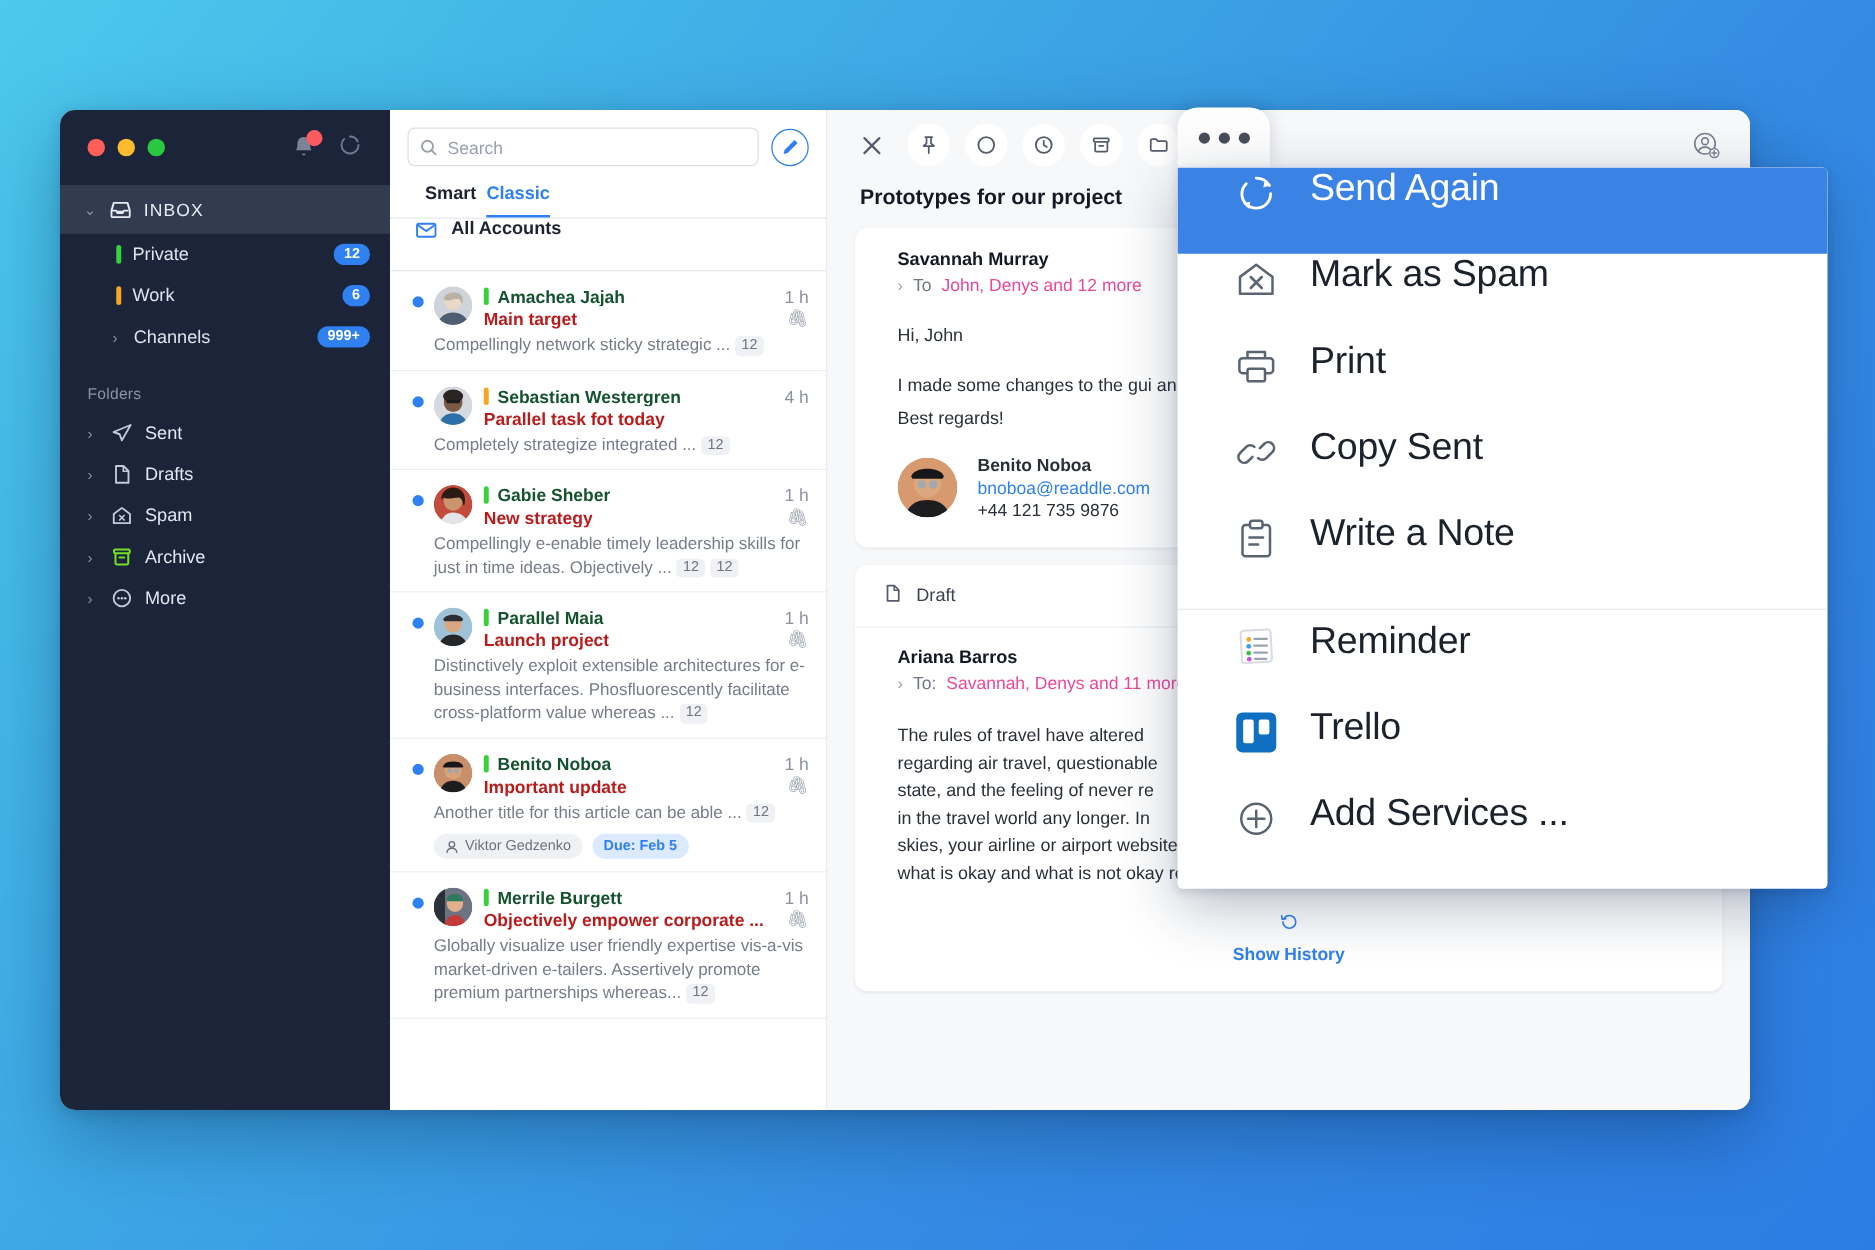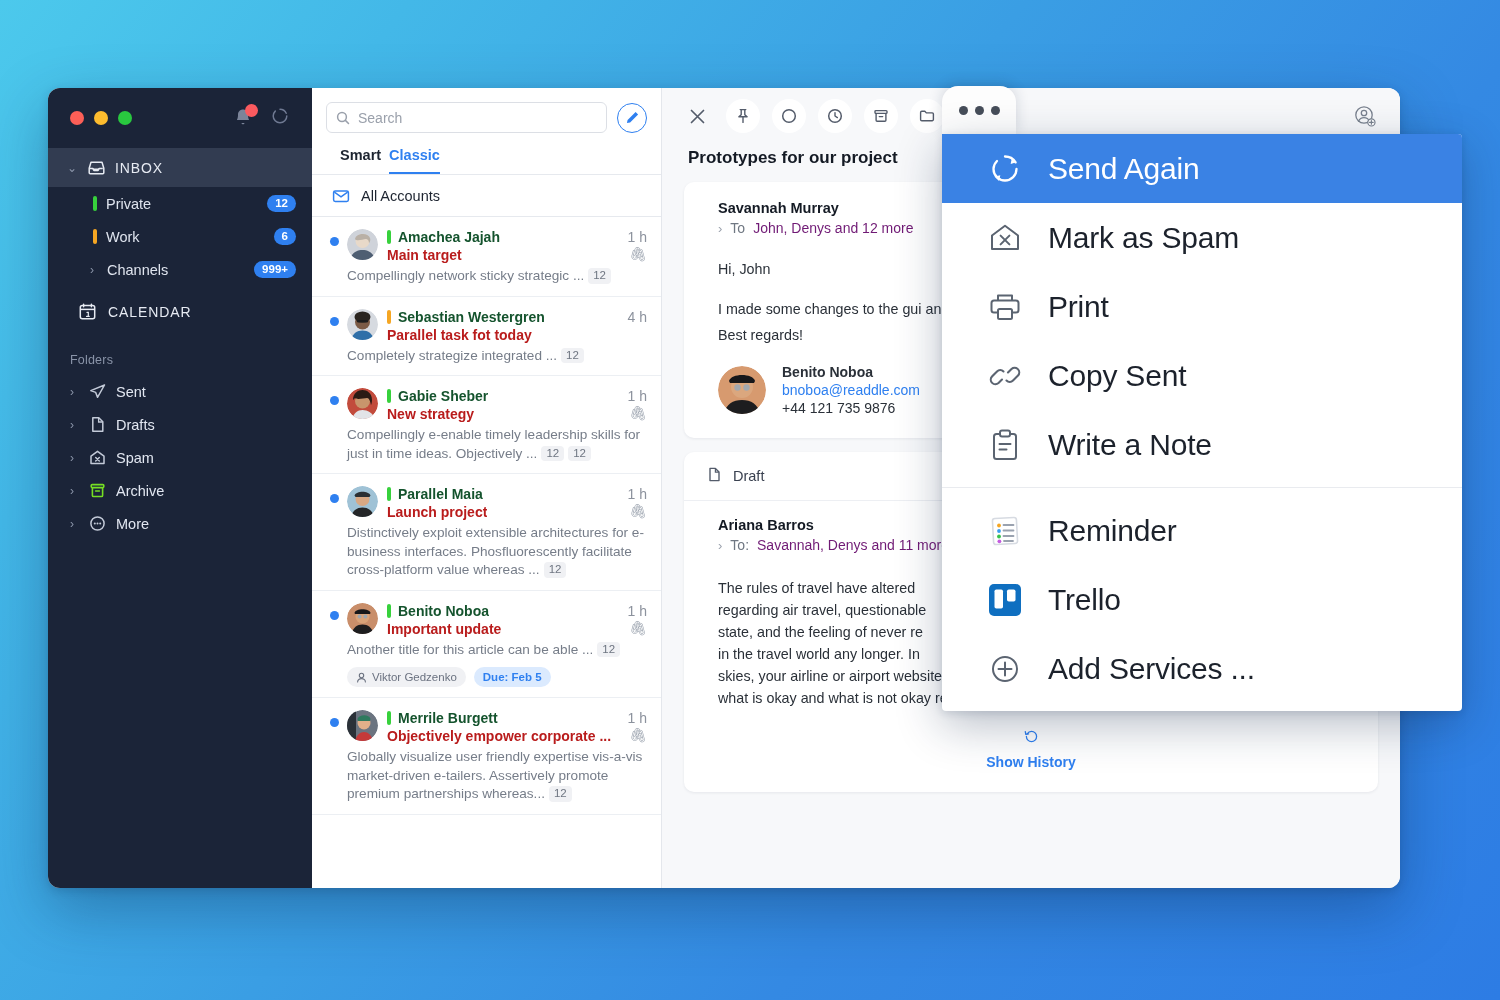--- a/index.html
+++ b/index.html
@@ -96,23 +96,23 @@
   }
   .compose-btn {
     width: 30px; height: 30px; border-radius: 50%;
     border: 1.6px solid #2f80f0; display: flex; align-items: center; justify-content: center;
     flex: 0 0 30px; background: #fff;
   }
   .tabs { display: flex; gap: 8px; padding: 6px 0 0 28px; border-bottom: 1px solid #e6e9ee; }
   .tab { font-size: 14.5px; font-weight: 700; color: #1d2430; padding-bottom: 9px; }
   .tab.sel { color: #2f80f0; border-bottom: 2.5px solid #2f80f0; }
   .accounts {
-    display: flex; align-items: center; gap: 11px;
+    display: flex; align-items: flex-start; gap: 11px;
     height: 42px; padding-left: 20px;
-    font-size: 14.5px; font-weight: 400; color: #1d2430;
+    font-size: 14.5px; font-weight: 700; color: #1d2430;
     border-bottom: 1px solid #e6e9ee;
   }
   .msgs { flex: 1; overflow: hidden; }
   .msg { padding: 12px 14px 10px 14px; border-bottom: 1px solid #eceff3; display: flex; gap: 0; position: relative; }
   .unread-dot { width: 9px; height: 9px; border-radius: 50%; background: #2f80f0; margin: 8px 8px 0 4px; flex: 0 0 9px; }
   .msg-body { flex: 1; min-width: 0; }
   .msg-top { display: flex; align-items: flex-start; gap: 9px; }
   .avatar { width: 31px; height: 31px; border-radius: 50%; flex: 0 0 31px; overflow: hidden; position: relative; }
   .msg-head { flex: 1; min-width: 0; }
   .name-line { display: flex; align-items: center; gap: 7px; }
@@ -139,21 +139,21 @@
   .tb-btn.circled { background: #fff; }
   .tb-right { margin-left: auto; display: flex; align-items: center; gap: 14px; }
   .detail-title { font-size: 17px; font-weight: 700; color: #141a24; padding: 4px 26px 14px 26px; }
   .card {
     background: #fff; border-radius: 10px; margin: 0 22px 14px 22px;
     box-shadow: 0 1px 3px rgba(20,40,70,.08);
   }
   .card-inner { padding: 18px 34px 22px 34px; }
   .msg-from { font-size: 14.5px; font-weight: 700; color: #141a24; }
   .to-line { display: flex; align-items: center; gap: 8px; font-size: 14px; color: #6f7782; margin-top: 4px; }
-  .to-link { color: #701a75; }
+  .to-link { color: #ec4899; }
   .body-text { font-size: 14.3px; color: #2a3038; line-height: 22px; margin-top: 22px; }
   .body-text p { margin-bottom: 18px; }
   .sig { display: flex; gap: 16px; align-items: center; margin-top: 10px; }
   .sig-av { width: 48px; height: 48px; border-radius: 50%; flex: 0 0 48px; overflow: hidden; }
   .sig-name { font-size: 14px; color: #2a3038; font-weight: 600; }
   .sig-mail { font-size: 14px; color: #2f80f0; margin-top: 2px; }
   .sig-phone { font-size: 14px; color: #2a3038; margin-top: 2px; }
   .draft-head {
     display: flex; align-items: center; gap: 10px;
     padding: 14px 22px; font-size: 14.5px; color: #3a4150; font-weight: 500;
@@ -176,21 +176,21 @@
     position: absolute; left: 942px; top: 134px;
     width: 520px;
     background: #ffffff;
     border-radius: 0 4px 4px 4px;
     box-shadow: 0 14px 46px rgba(15,35,70,.30), 0 2px 8px rgba(15,35,70,.14);
     z-index: 60;
     padding: 0 0 8px 0;
     overflow: hidden;
   }
   .mi {
-    display: flex; align-items: center; gap: 22px;
+    display: flex; gap: 22px;
     height: 69px; padding-left: 42px;
     font-size: 30px; color: #1c222c; letter-spacing: -.2px;
   }
   .mi.hl { background: #3a82e4; color: #fff; }
   .mi-ico { width: 42px; height: 42px; flex: 0 0 42px; display: flex; align-items: center; justify-content: center; }
   .mi-sep { height: 1px; background: #e9ebef; margin: 8px 0; }
 </style>
 </head>
 <body>
 
@@ -239,31 +239,20 @@
       <span class="bar" style="background:#f5a623"></span>
       <span>Work</span>
       <span class="badge">6</span>
     </div>
     <div class="sub-row" style="padding-left:38px">
       <span class="chev">›</span>
       <span>Channels</span>
       <span class="badge">999+</span>
     </div>
 
-    <div class="nav-row" style="margin-top:6px;padding-left:30px;gap:11px">
-      <span>
-        <svg width="19" height="19" viewBox="0 0 19 19" fill="none" style="display:block">
-          <rect x="2.3" y="3.6" width="14.4" height="13.2" rx="2" stroke="#e7ebf3" stroke-width="1.5"></rect>
-          <path d="M2.3 7.4h14.4" stroke="#e7ebf3" stroke-width="1.5"></path>
-          <path d="M5.6 2.2v2.6M13.4 2.2v2.6" stroke="#e7ebf3" stroke-width="1.5" stroke-linecap="round"></path>
-          <path d="M9 10.4h1.3v4M8.6 14.4h2.6" stroke="#e7ebf3" stroke-width="1.2" stroke-linecap="round"></path>
-        </svg>
-      </span>
-      <span class="nav-label caps">CALENDAR</span>
-    </div>
 
     <div class="folders-title">Folders</div>
 
     <div class="fold-row">
       <span class="chev">›</span>
       <span class="ficon">
         <svg width="19" height="19" viewBox="0 0 19 19" fill="none">
           <path d="M16.5 3L2.8 8.6l4.9 1.8 1.8 4.9L16.5 3z" stroke="#c3cad8" stroke-width="1.5" stroke-linejoin="round"></path>
         </svg>
       </span>

